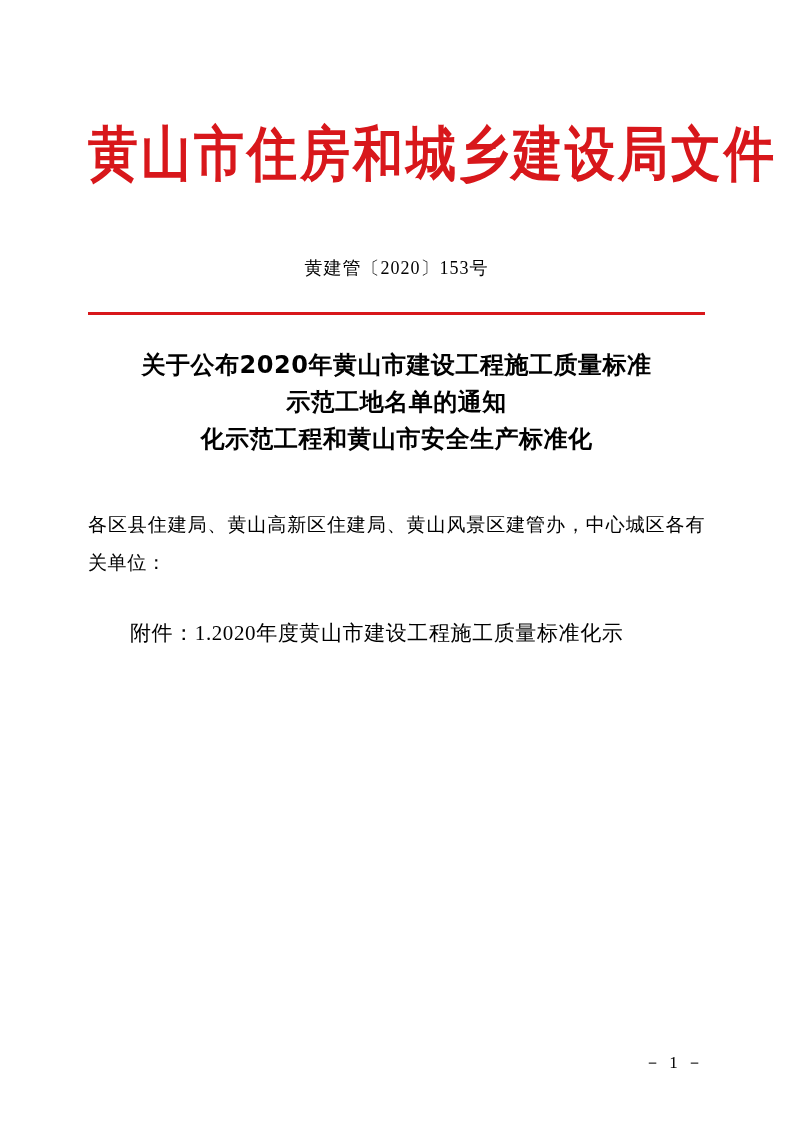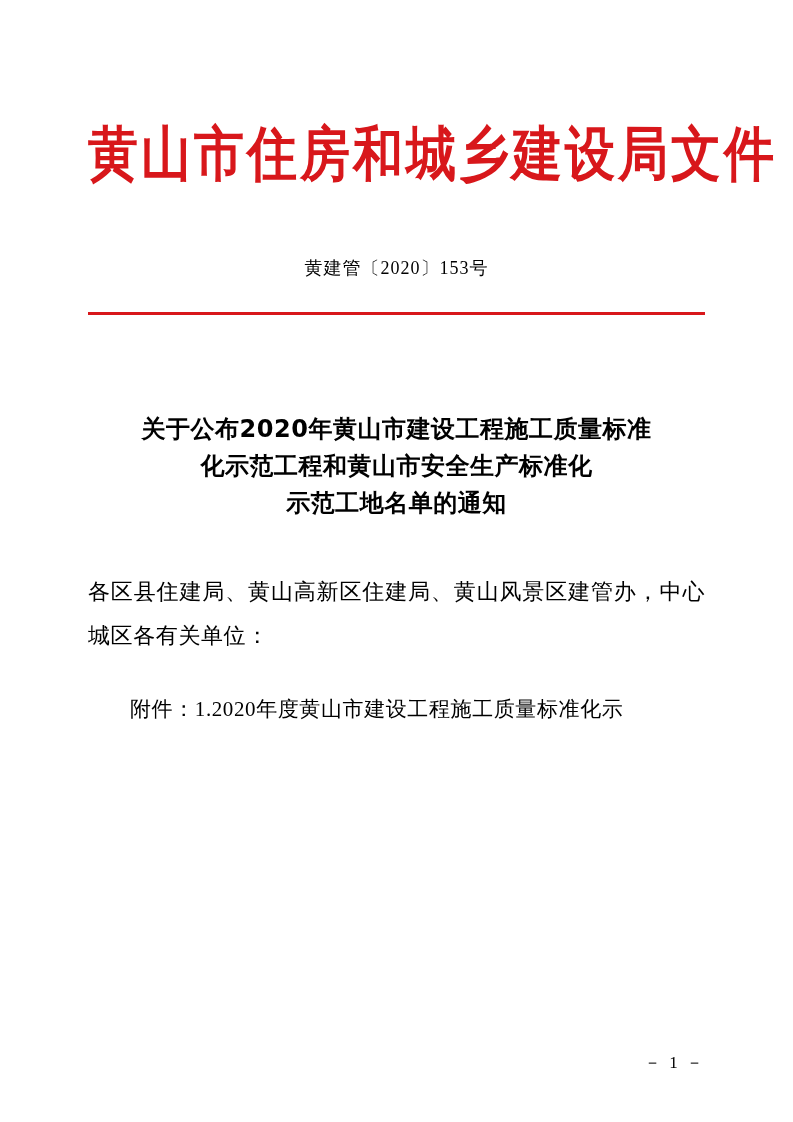--- a/index.html
+++ b/index.html
@@ -45,34 +45,34 @@
     letter-spacing: 1px;
     color: #000;
   }
   .red-rule {
     margin-top: 32px;
     height: 3px;
     background: #d8171b;
     width: 100%;
   }
   .doc-title {
-    margin-top: 96px;
+    margin-top: 32px;
     text-align: center;
     font-family: "DejaVu Sans", "Liberation Sans", sans-serif;
     font-weight: bold;
     font-size: 24px;
     line-height: 1.55;
     letter-spacing: 0.5px;
   }
   .doc-title div {
     white-space: nowrap;
   }
   .body-text {
     margin-top: 48px;
-    font-size: 22px;
+    font-size: 19px;
     line-height: 2.0;
     text-align: justify;
     letter-spacing: 0.6px;
   }
   .body-text p {
     margin: 0;
   }
   .indent2 {
     text-indent: 2em;
   }
@@ -99,22 +99,22 @@
   <div class="doc-header">
     <div class="doc-header-title">黄山市住房和城乡建设局文件</div>
   </div>
 
   <div class="doc-number">黄建管〔2020〕153号</div>
 
   <div class="red-rule"></div>
 
   <div class="doc-title">
     <div>关于公布2020年黄山市建设工程施工质量标准</div>
+    <div>示范工地名单的通知</div>
     <div>化示范工程和黄山市安全生产标准化</div>
-    <div>示范工地名单的通知</div>
   </div>
 
   <div class="body-text">
     <p>各区县住建局、黄山高新区住建局、黄山风景区建管办，中心城区各有关单位：</p>
   </div>
 
   <div class="attachment">附件：1.2020年度黄山市建设工程施工质量标准化示</div>
 
   <div class="page-number">－ 1 －</div>
 

